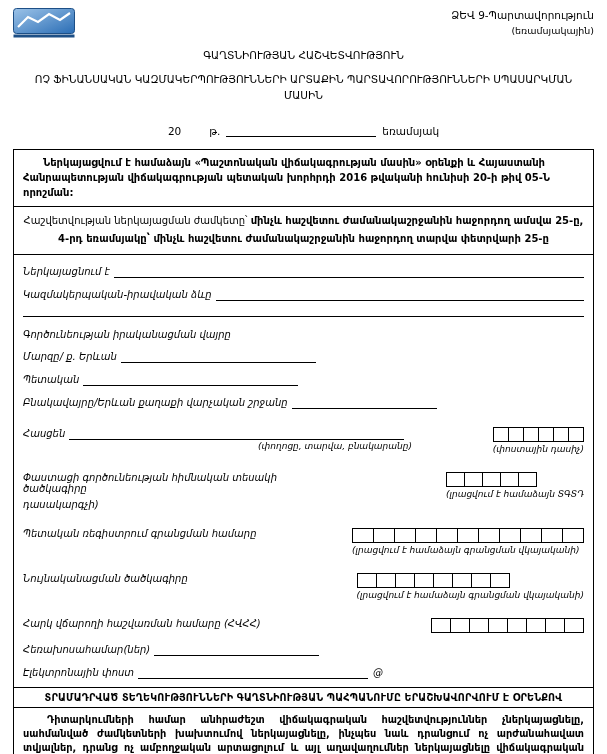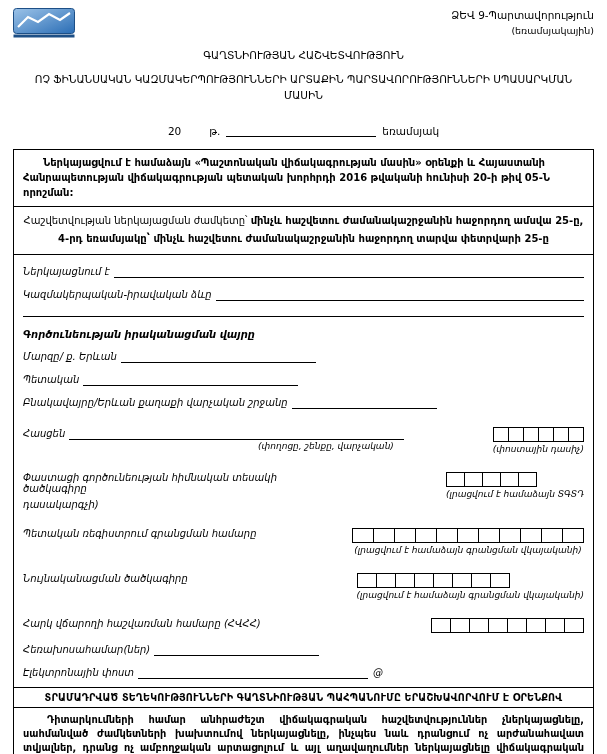--- a/index.html
+++ b/index.html
@@ -38,24 +38,24 @@
 
   
   .formarea { padding:8px 9px 8px; font-style:italic; }
   .fline { display:flex; align-items:center; margin-top:10px; }
   .fline.first { margin-top:2px; }
   .flabel { white-space:nowrap; padding-right:4px; }
   .fill { display:inline-block; border-bottom:1px solid #000; height:13px; }
   .fill.grow { flex:1; }
   .fill-block { border-bottom:1px solid #000; height:13px; margin-top:3px; }
   .hint { font-size:9px; margin-top:1px; }
-  .section-head { font-weight:bold; margin-top:12px; }
+  .section-head { font-weight:normal; margin-top:12px; }
 
   .frow { display:flex; justify-content:space-between; align-items:flex-start; margin-top:18px; }
-  .boxcol { text-align:center; }
+  .boxcol { text-align:left; }
   .boxes { display:flex; }
   .cbox { width:20px; height:15px; border:1px solid #000; background:#fff; margin-left:-1px; }
   .boxes .cbox:first-child { margin-left:0; }
   .postal  .cbox { width:16px; }
   .activity .cbox { width:19px; }
   .register .cbox { width:22px; }
   .bhint { font-size:9px; margin-top:2px; }
   .wrap-label { white-space:normal; max-width:310px; }
   .at-sign { margin:0 5px; }
 
@@ -144,21 +144,21 @@
         <span class="flabel">Բնակավայրը/Երևան քաղաքի վարչական շրջանը</span>
         <span class="fill" style="width:145px"></span>
       </div>
 
       <div class="frow">
         <div>
           <div class="fline" style="margin-top:0">
             <span class="flabel">Հասցեն</span>
             <span class="fill" style="width:335px"></span>
           </div>
-          <div class="hint" style="margin-left:235px">(փողոցը, շենքը, վարչական)</div>
+          <div class="hint" style="margin-left:235px">(փողոցը, տարվա, բնակարանը)</div>
         </div>
         <div class="boxcol">
           <div class="boxes postal">
               <span class="cbox"></span>
               <span class="cbox"></span>
               <span class="cbox"></span>
               <span class="cbox"></span>
               <span class="cbox"></span>
               <span class="cbox"></span>
             </div>

